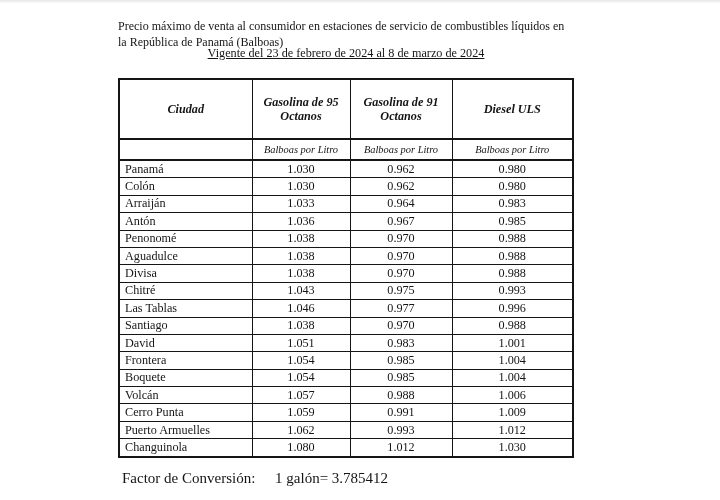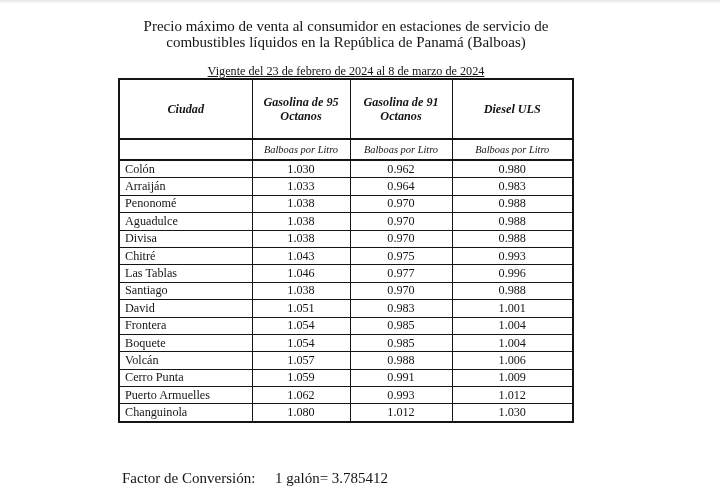--- a/index.html
+++ b/index.html
@@ -20,27 +20,27 @@
     position: absolute;
     top: 0; left: 0; right: 0;
     height: 3px;
     background: linear-gradient(#e6e6e6, #fbfbfb);
   }
   .doc-title {
     position: absolute;
     top: 19px;
     left: 118px;
     width: 456px;
-    text-align: center;
-    font-size: 15px;
+    text-align: left;
+    font-size: 12px;
     line-height: 15.5px;
   }
   .doc-subtitle {
     position: absolute;
-    top: 64px;
+    top: 46px;
     left: 118px;
     width: 456px;
     text-align: center;
     font-size: 12.2px;
     text-decoration: underline;
   }
   table.price-table {
     position: absolute;
     top: 78px;
     left: 118px;
@@ -127,32 +127,44 @@
       </tr>
       <tr class="sub-header">
         <th></th>
         <th>Balboas por Litro</th>
         <th>Balboas por Litro</th>
         <th>Balboas por Litro</th>
       </tr>
     </thead>
     <tbody>
         <tr>
+          <td class="cell-city">Panamá</td>
+          <td class="cell-num">1.030</td>
+          <td class="cell-num">0.962</td>
+          <td class="cell-num">0.980</td>
+        </tr>
+        <tr>
           <td class="cell-city">Colón</td>
           <td class="cell-num">1.030</td>
           <td class="cell-num">0.962</td>
           <td class="cell-num">0.980</td>
         </tr>
         <tr>
           <td class="cell-city">Arraiján</td>
           <td class="cell-num">1.033</td>
           <td class="cell-num">0.964</td>
           <td class="cell-num">0.983</td>
         </tr>
         <tr>
+          <td class="cell-city">Antón</td>
+          <td class="cell-num">1.036</td>
+          <td class="cell-num">0.967</td>
+          <td class="cell-num">0.985</td>
+        </tr>
+        <tr>
           <td class="cell-city">Penonomé</td>
           <td class="cell-num">1.038</td>
           <td class="cell-num">0.970</td>
           <td class="cell-num">0.988</td>
         </tr>
         <tr>
           <td class="cell-city">Aguadulce</td>
           <td class="cell-num">1.038</td>
           <td class="cell-num">0.970</td>
           <td class="cell-num">0.988</td>

